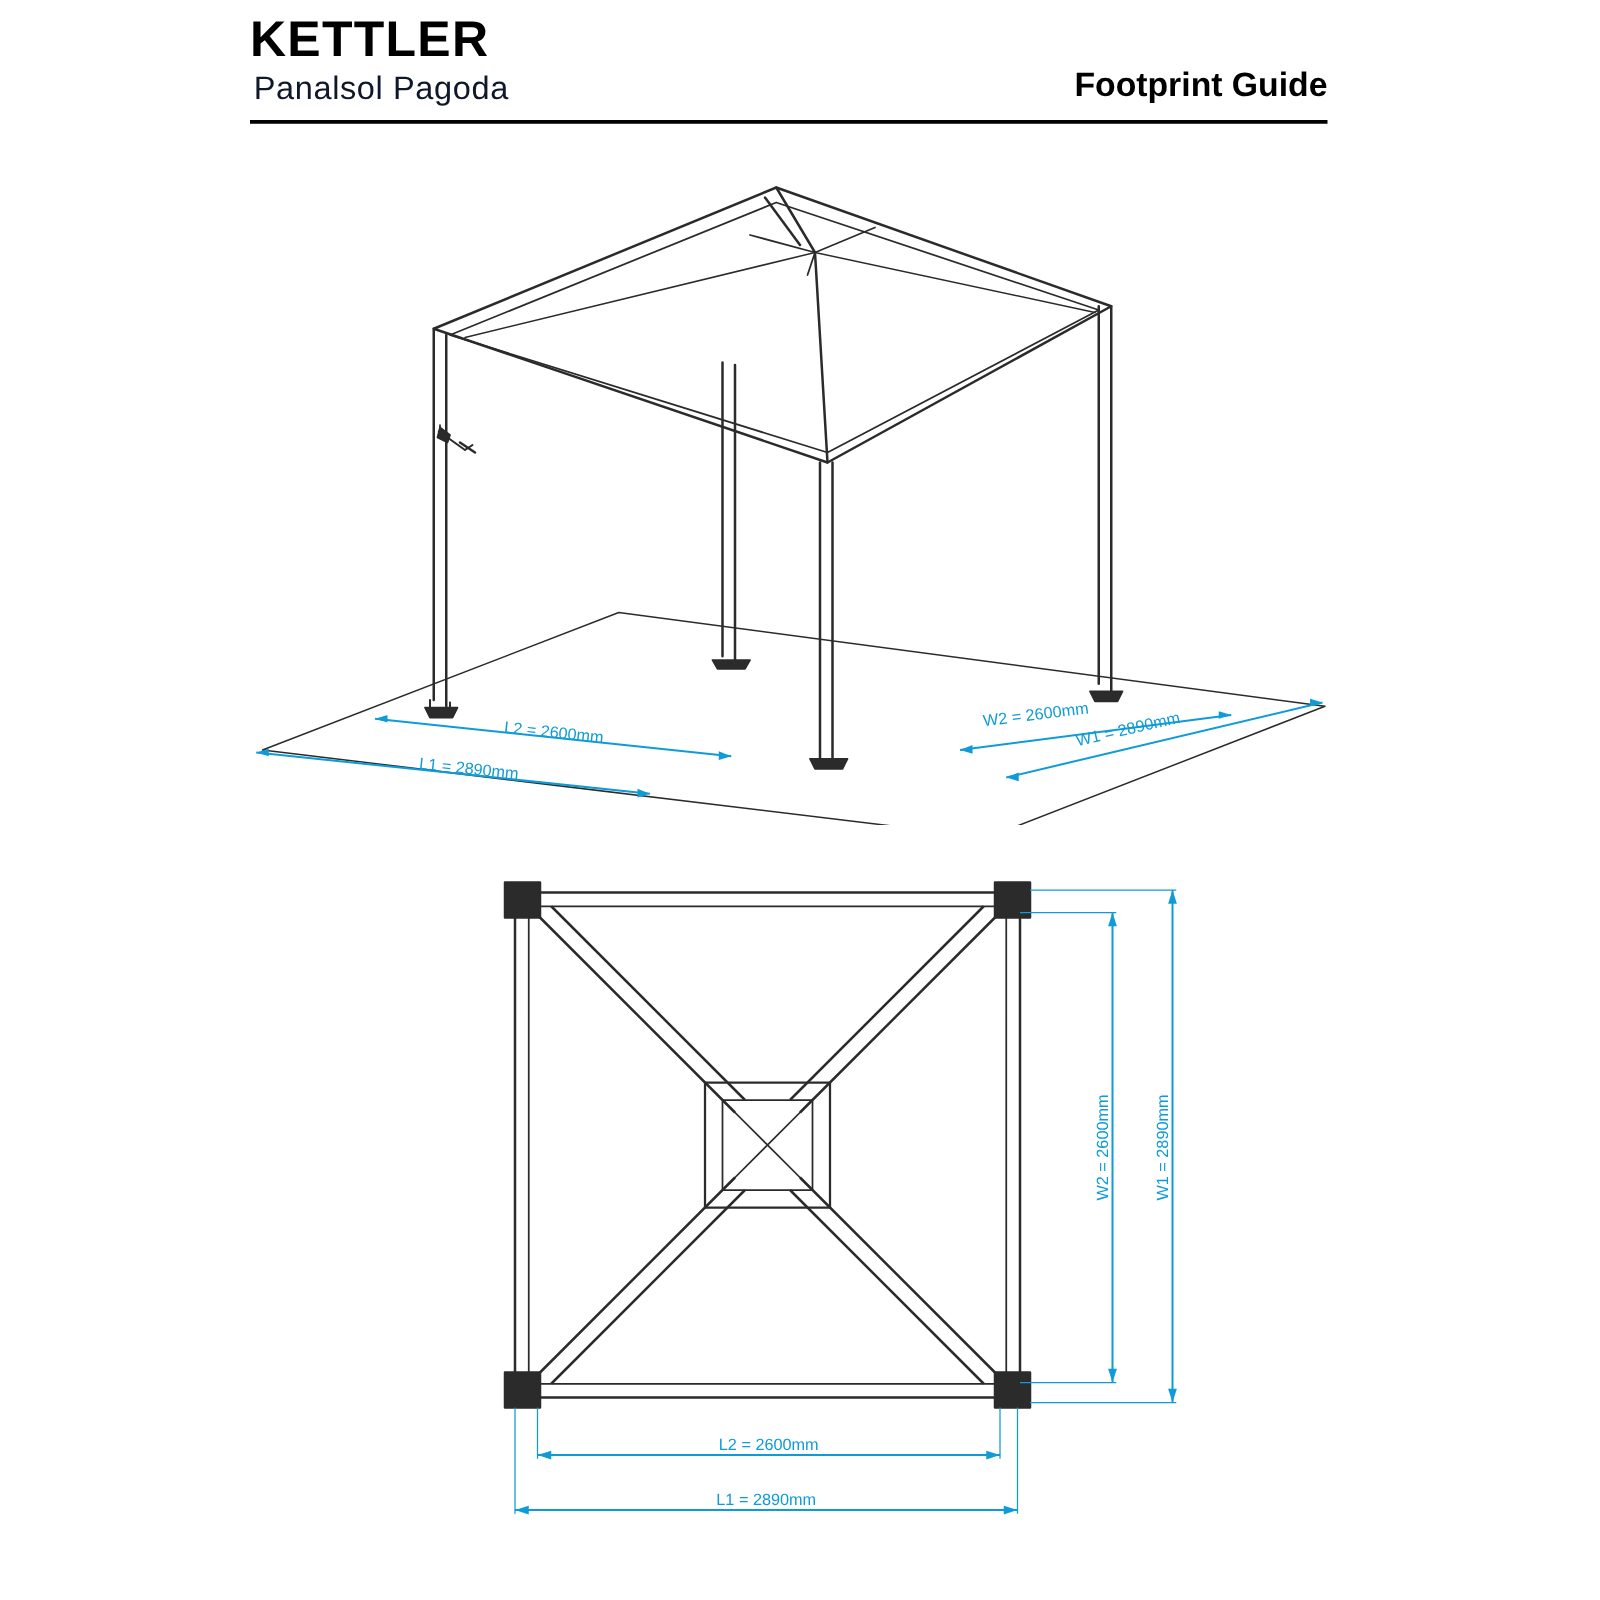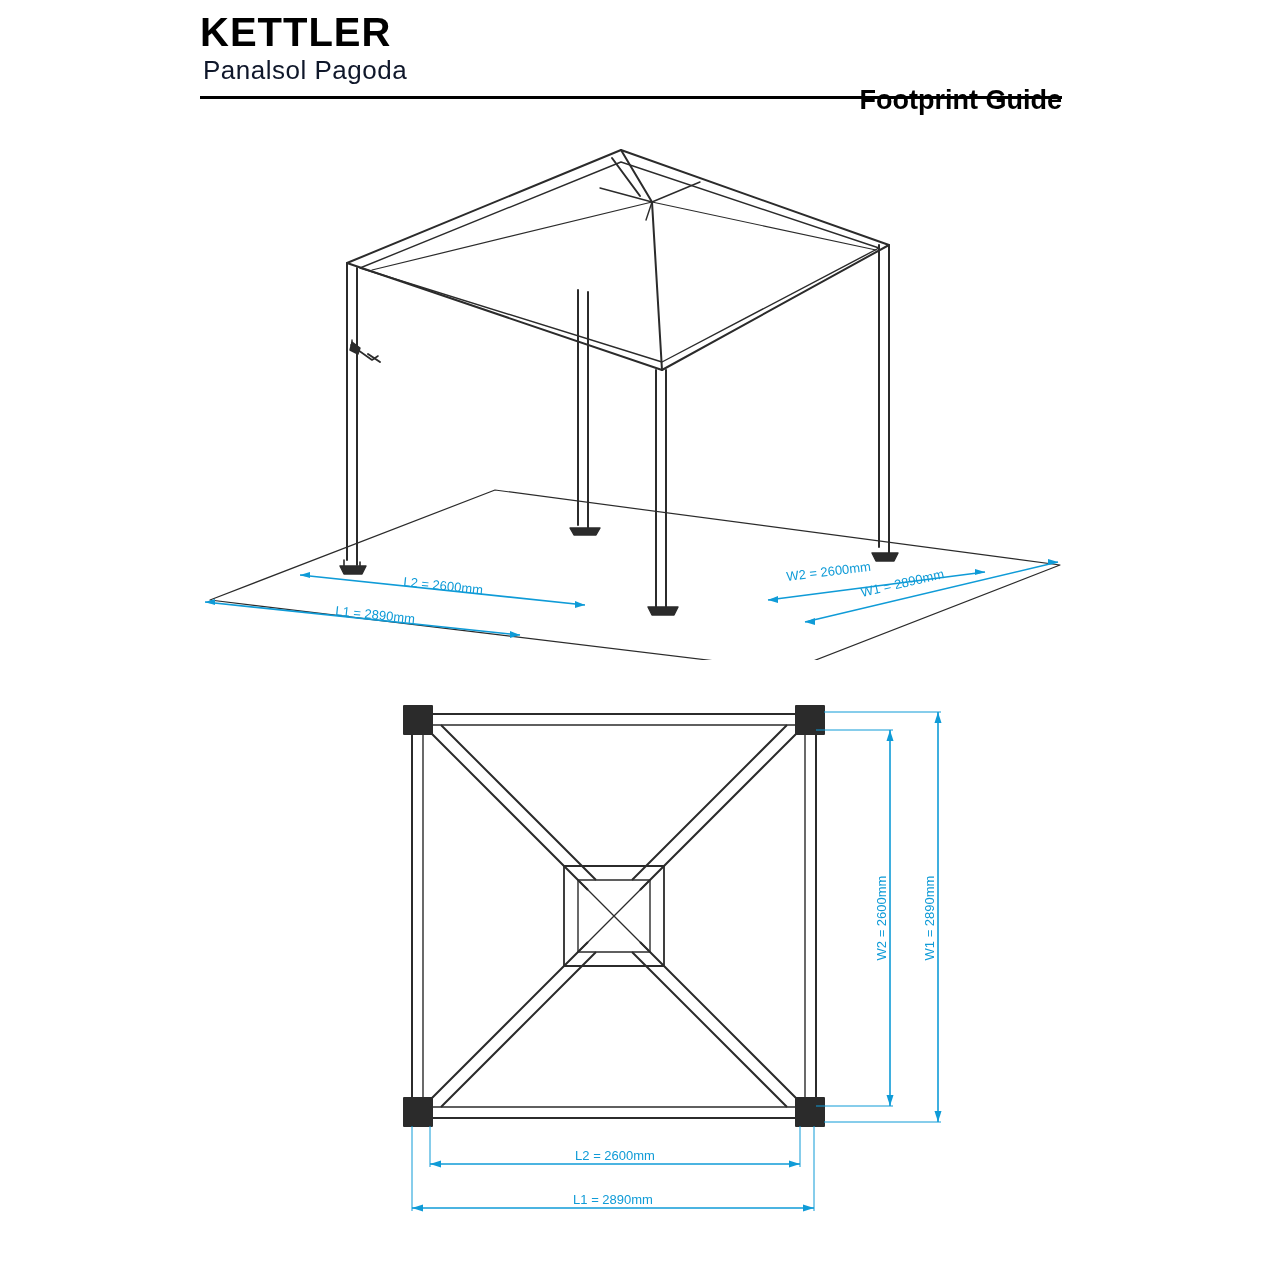--- a/index.html
+++ b/index.html
@@ -43,21 +43,20 @@
     line-height: 32px;
     color: #0f172a;
   }
   .guide-title {
     position: absolute;
     right: 218px;
     top: 52px;
     font-size: 27px;
     font-weight: bold;
     line-height: 32px;
-    margin-top: 32px;
   }
   .header-rule {
     position: absolute;
     left: 200px;
     top: 96px;
     width: 862px;
     height: 3px;
     background: #000;
   }
 

